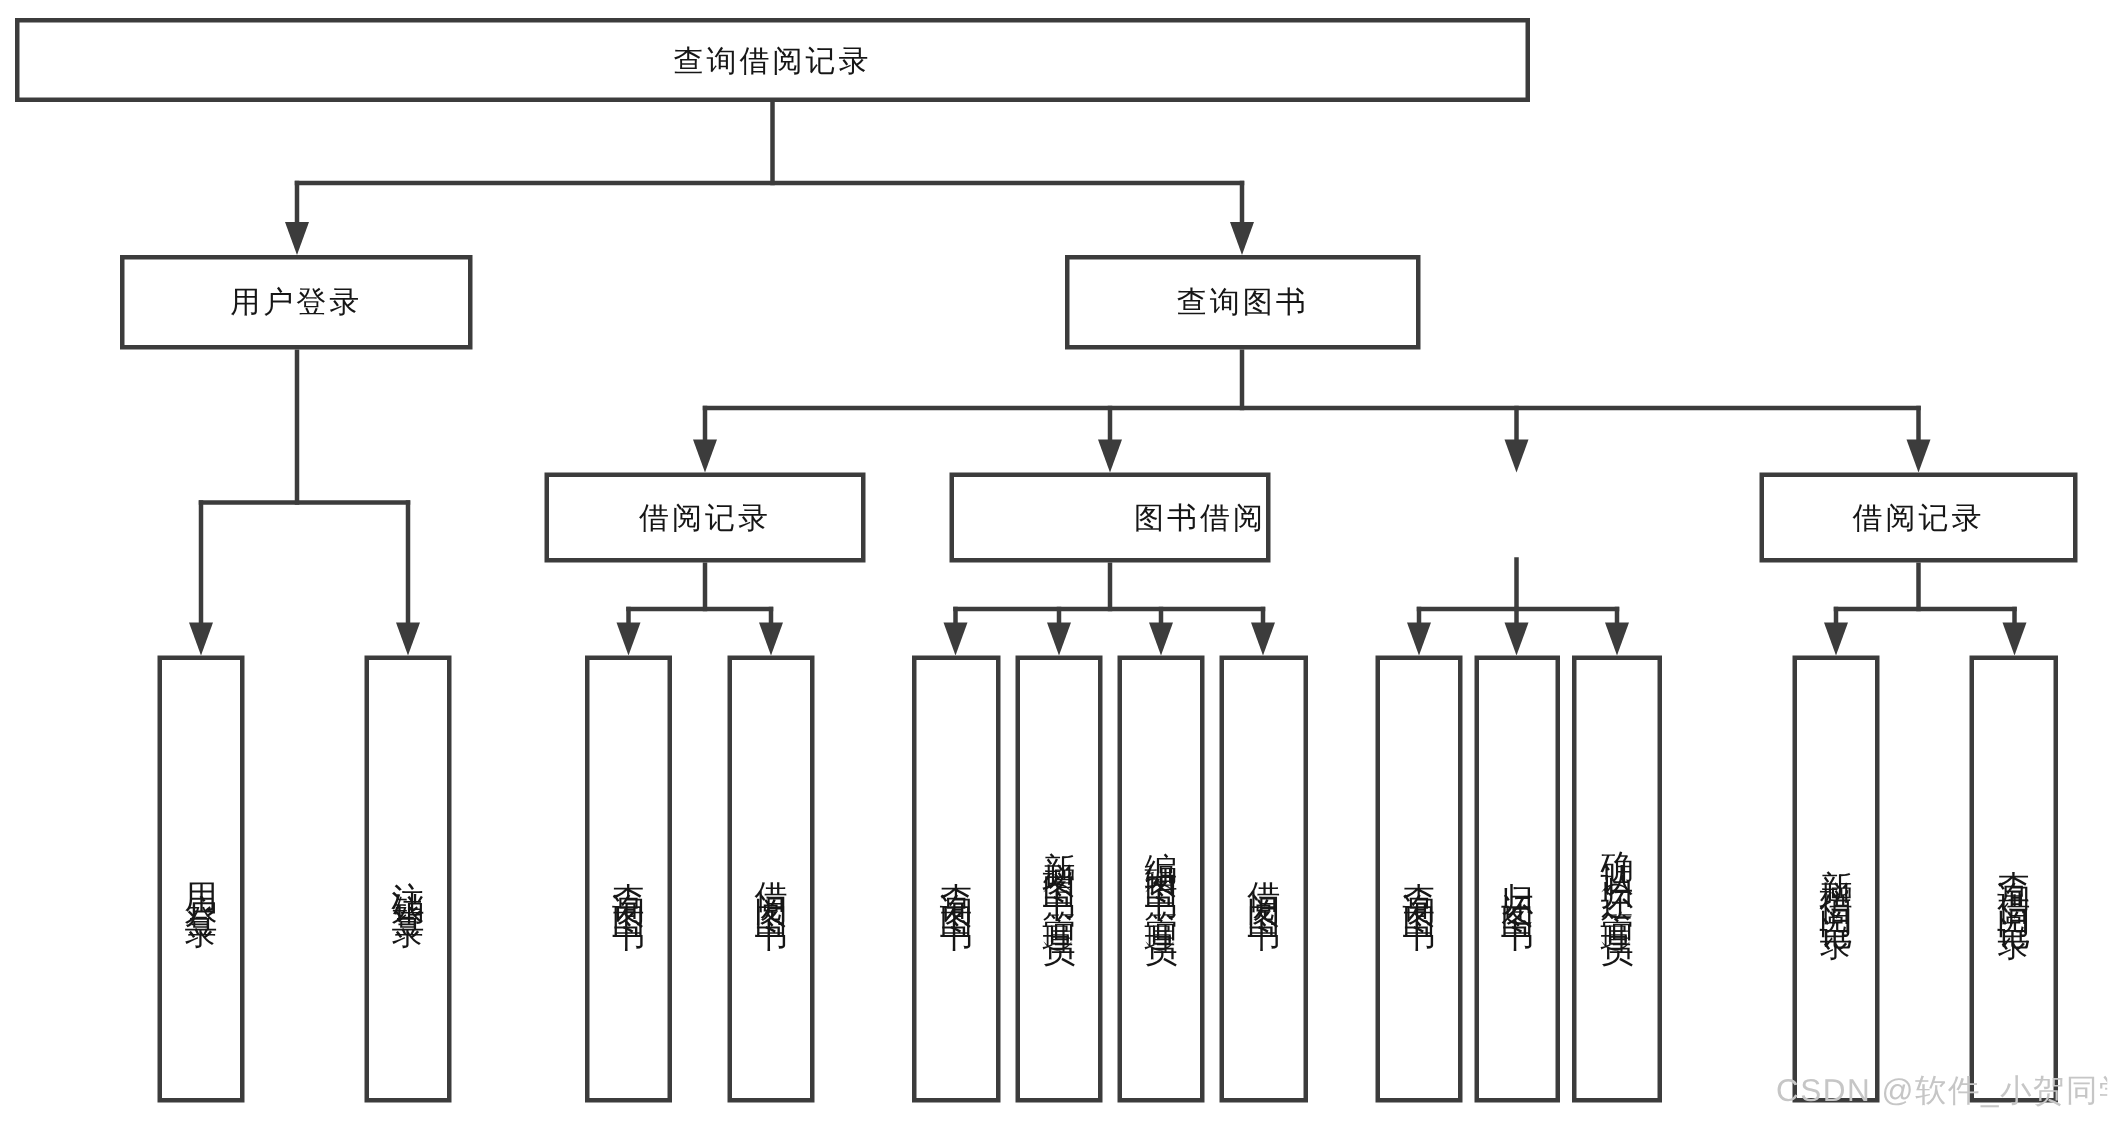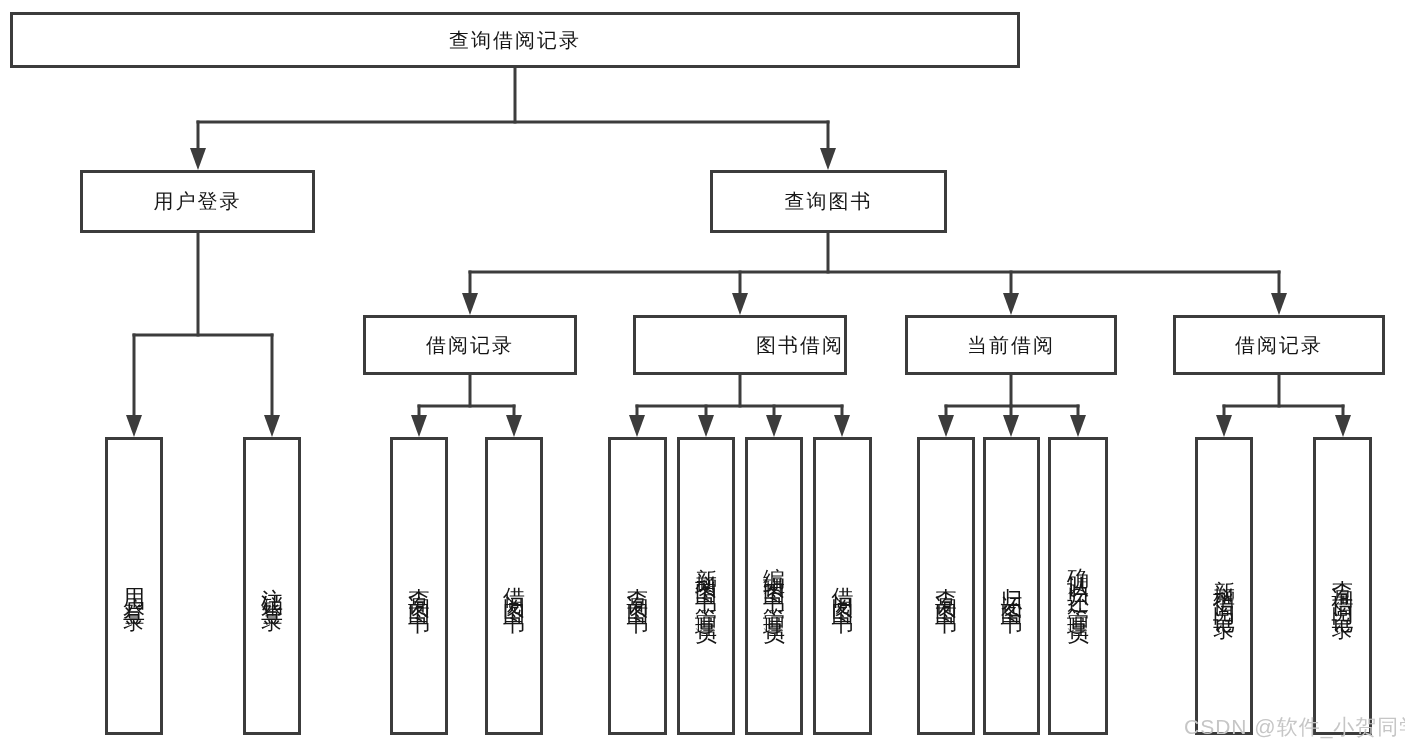--- a/index.html
+++ b/index.html
@@ -154,23 +154,20 @@
   <div class="node h" style="left:710px; top:170px; width:237px; height:63px;">
     <span>查询图书</span>
   </div>
 
   <div class="node h" style="left:363px; top:315px; width:214px; height:60px;">
     <span>借阅记录</span>
   </div>
   <div class="node h" style="left:633px; top:315px; width:214px; height:60px;justify-content:flex-end;">
     <span>图书借阅</span>
   </div>
-  <div class="node h" style="left:905px; top:315px; width:212px; height:60px;">
-    <span>当前借阅</span>
-  </div>
   <div class="node h" style="left:1173px; top:315px; width:212px; height:60px;">
     <span>借阅记录</span>
   </div>
 
   <div class="node v" style="left:105px; top:437px; width:58px; height:298px;">
     <span>用户登录</span>
   </div>
   <div class="node v" style="left:243px; top:437px; width:58px; height:298px;">
     <span>注销登录</span>
   </div>

